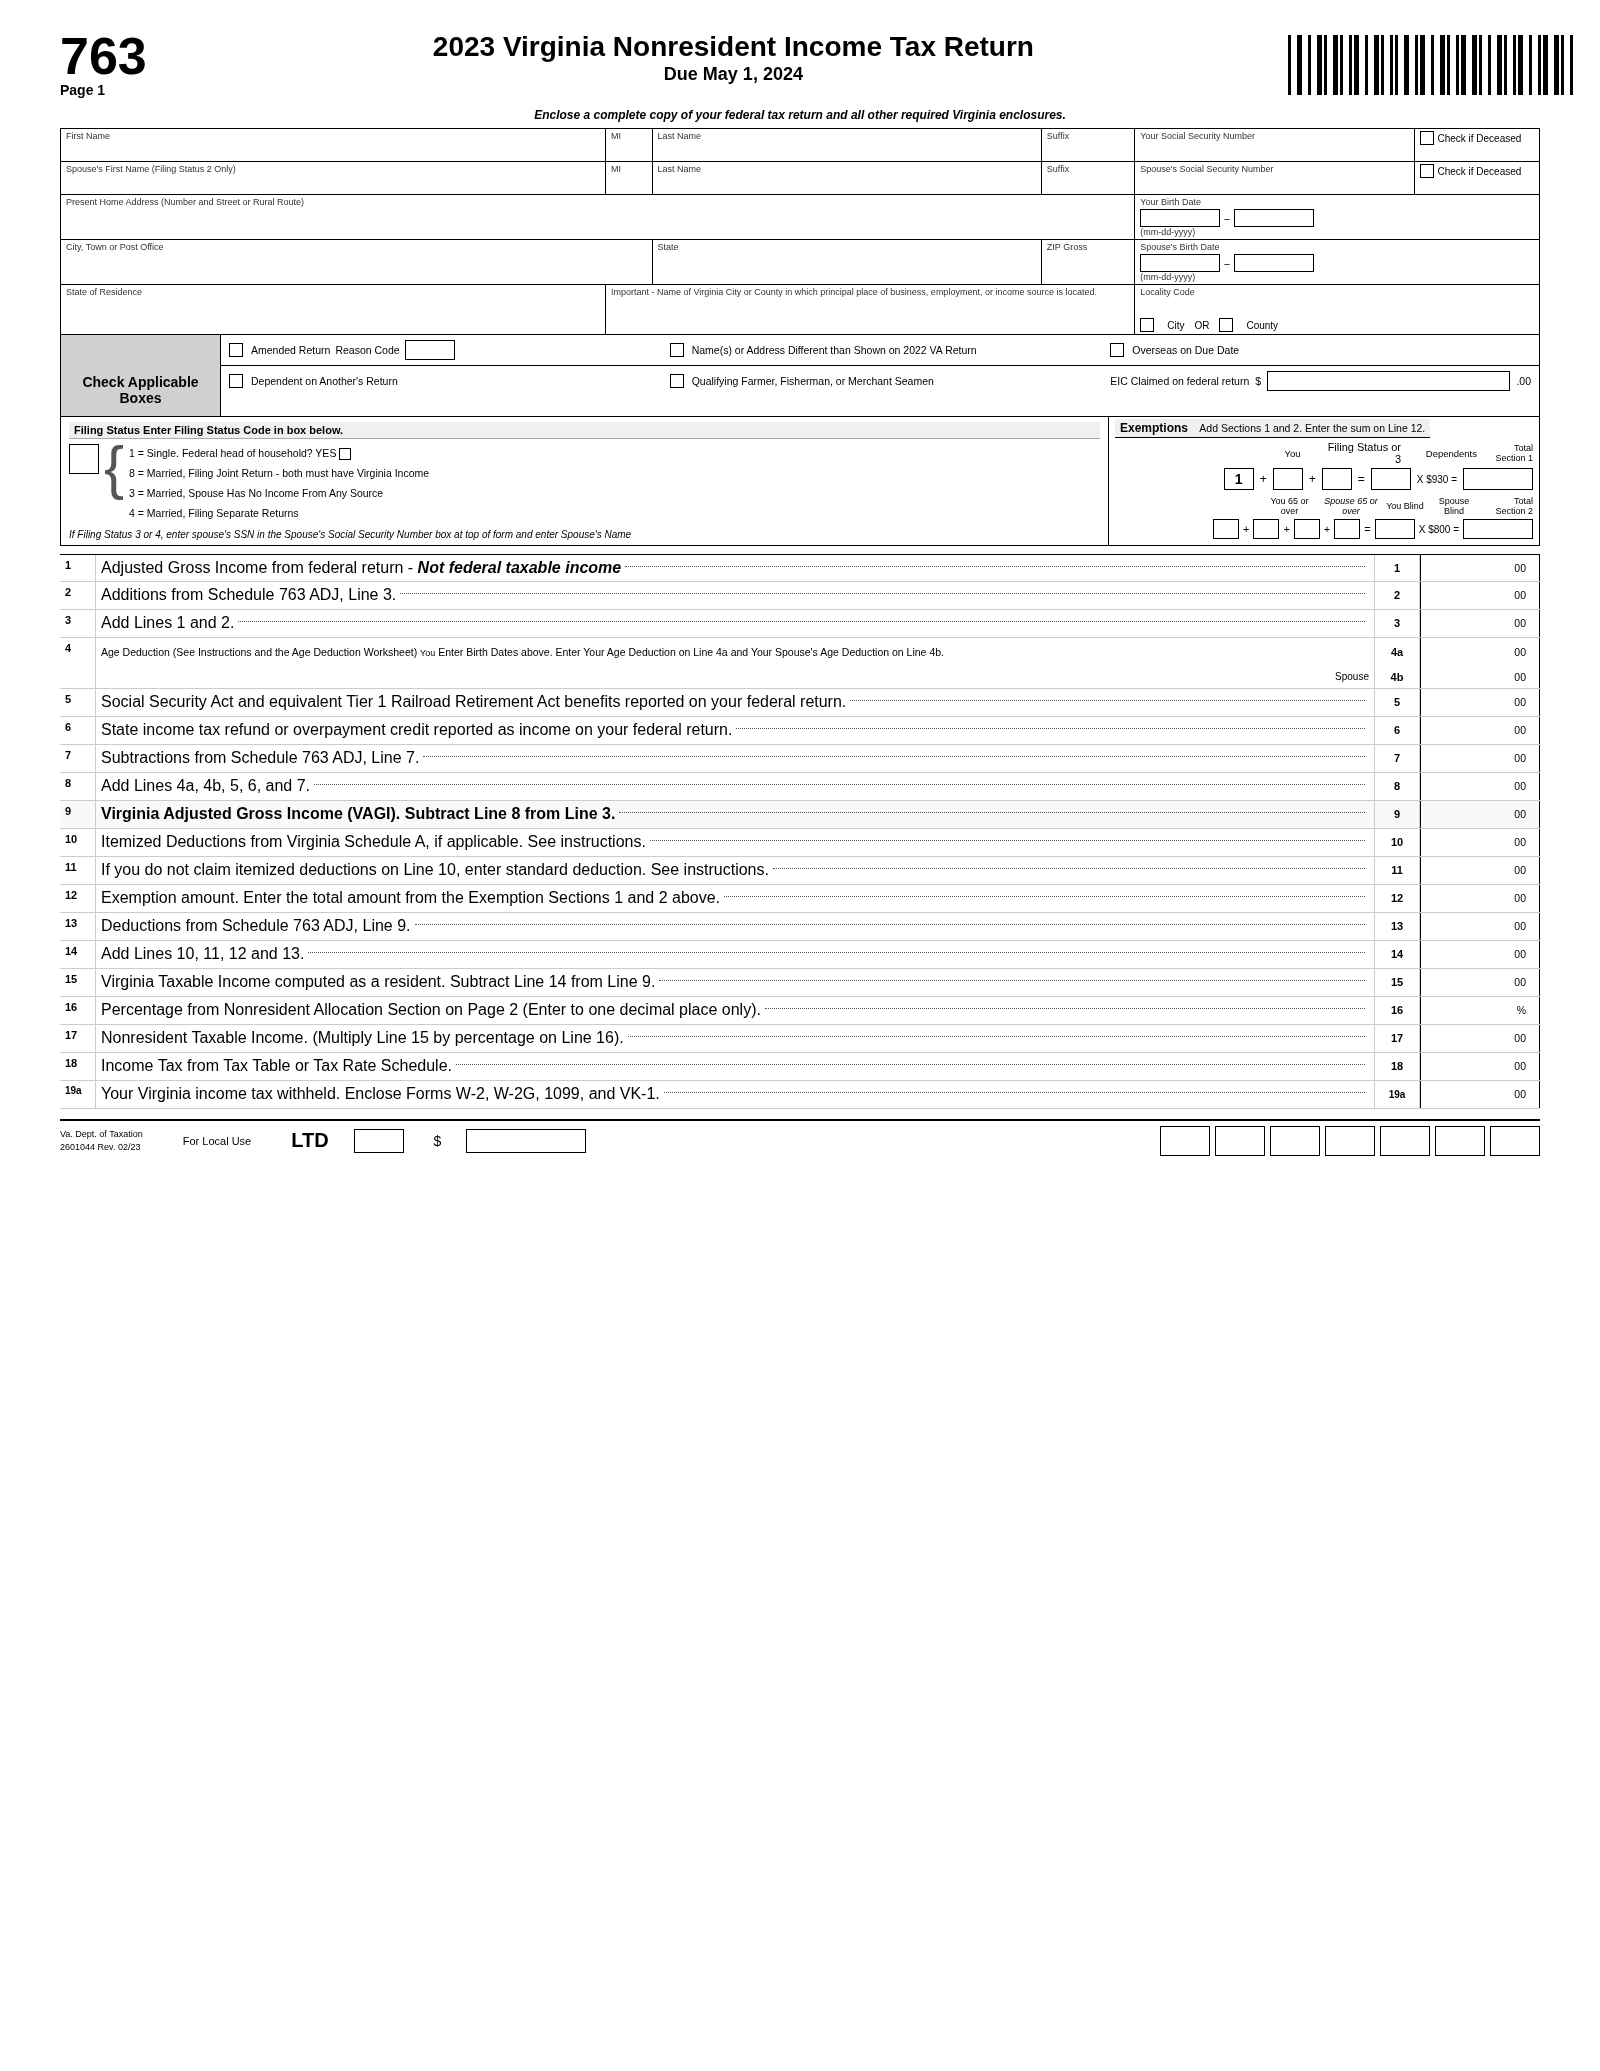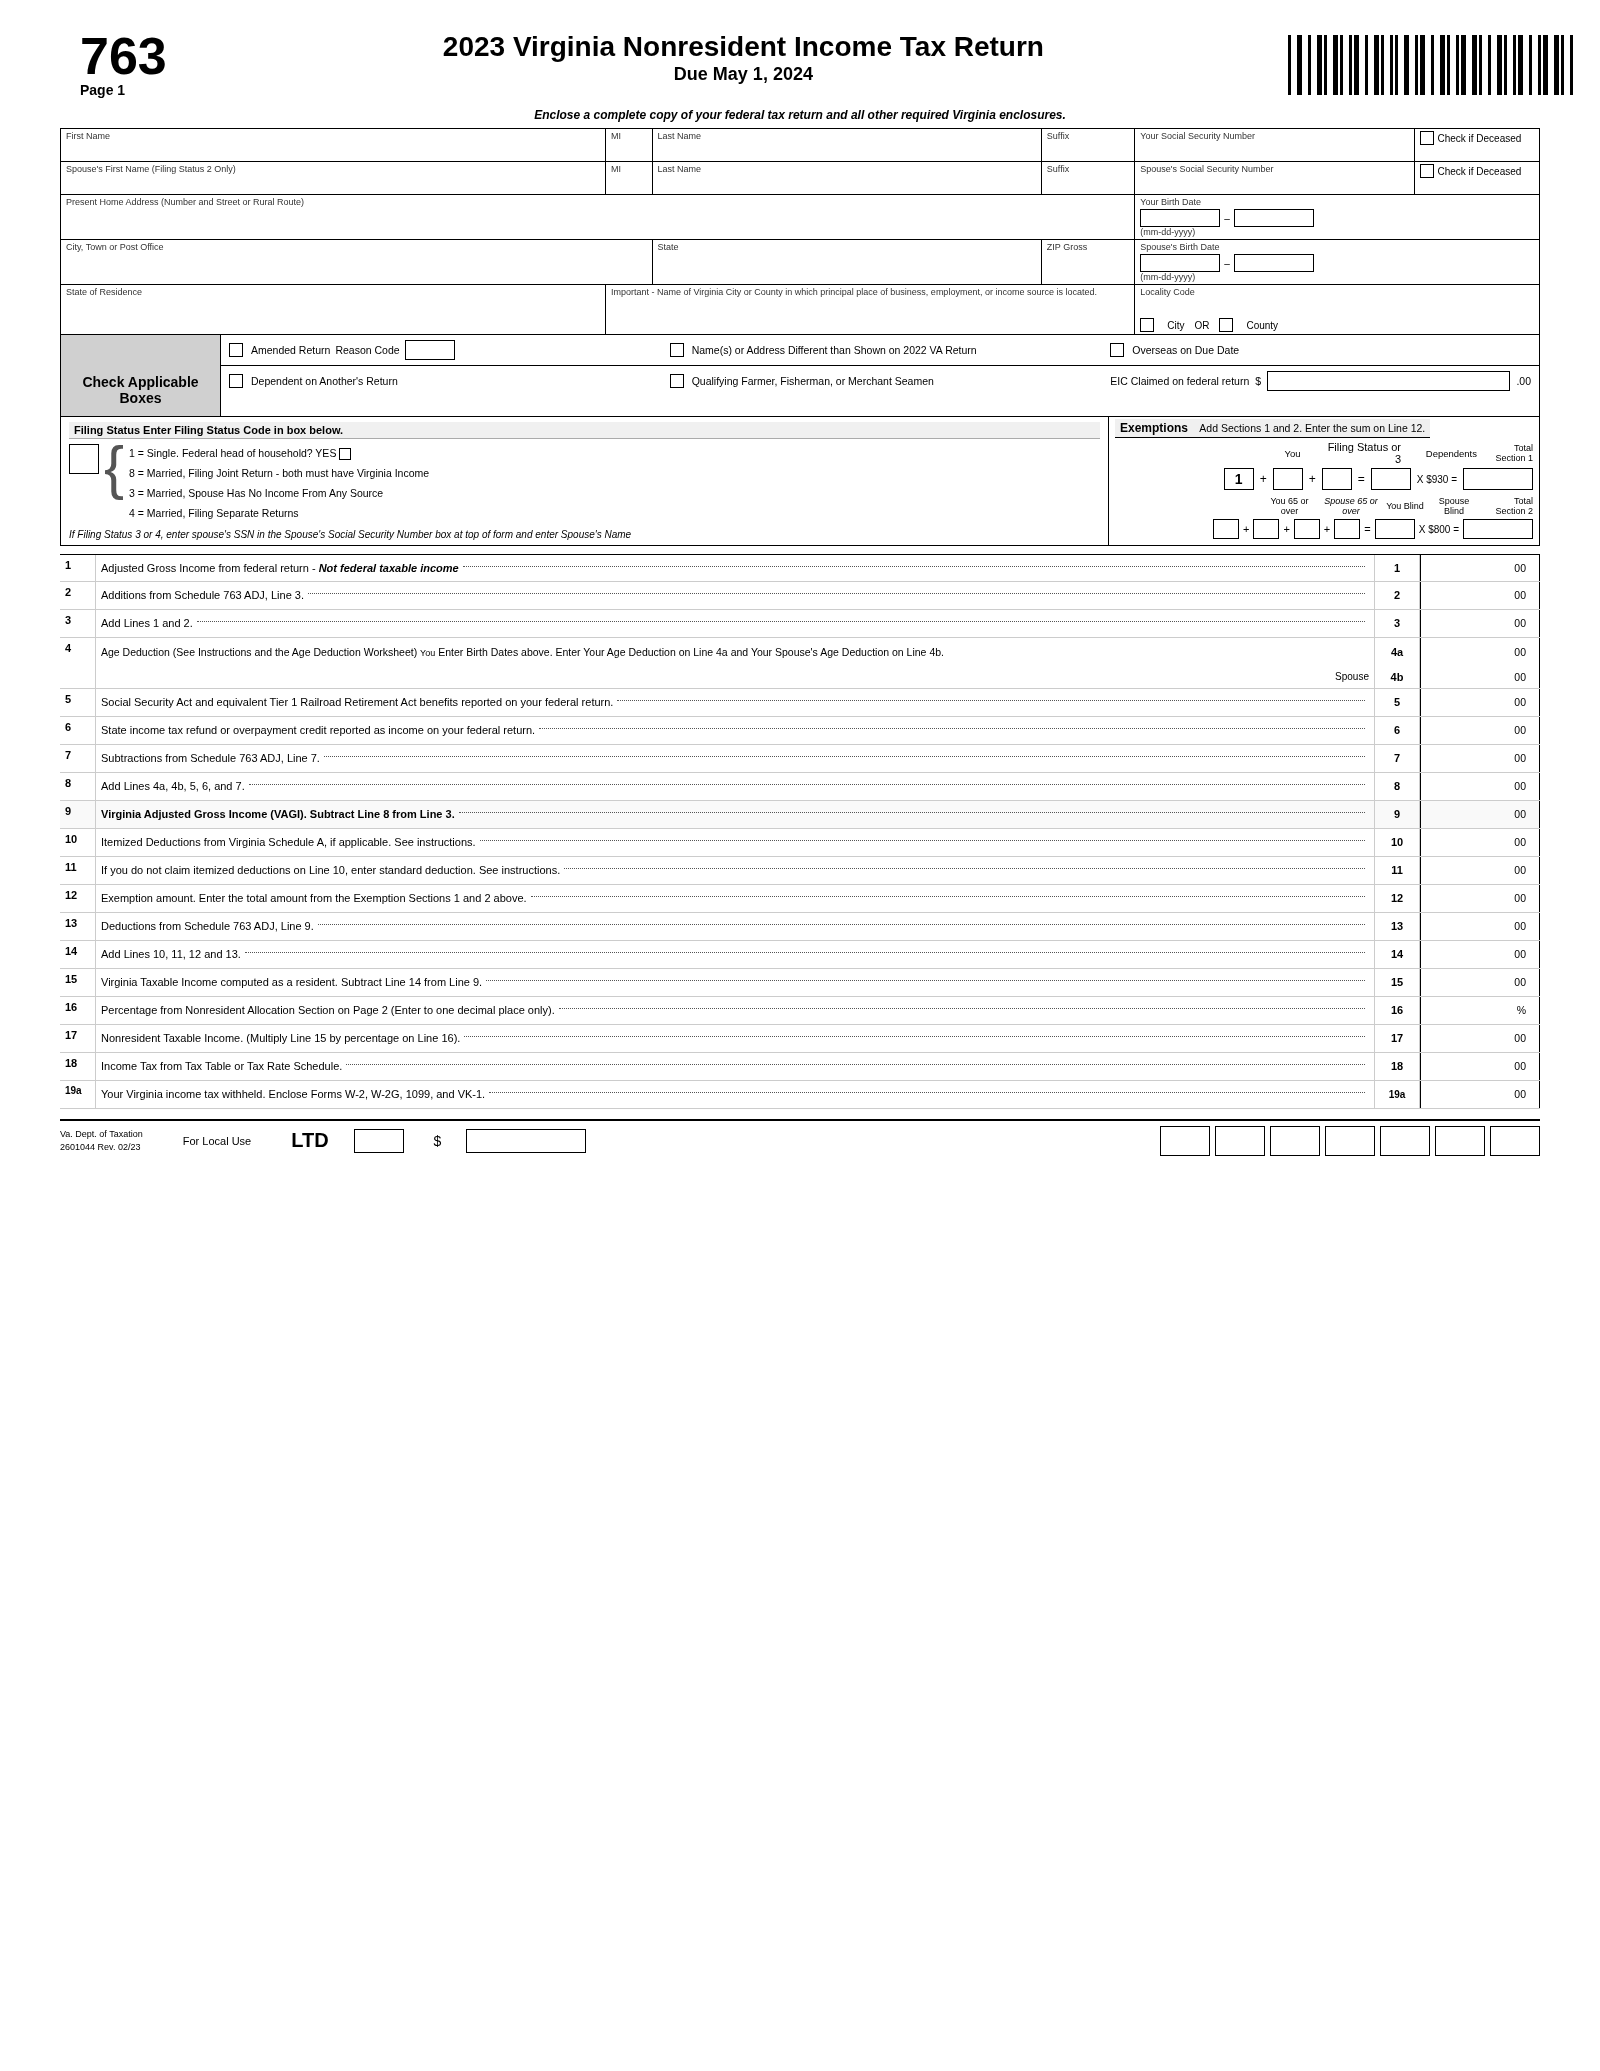--- a/index.html
+++ b/index.html
@@ -14,21 +14,20 @@
     .page {
       width: 1520px;
       margin: 0 auto;
       padding: 30px 20px;
     }
     .header {
       display: flex;
       align-items: flex-start;
       justify-content: flex-start;
       margin-bottom: 8px;
-      margin-left: 20px;
     }
     .form-number {
       display: flex;
       flex-direction: column;
       align-items: flex-start;
     }
     .form-763 {
       font-size: 52px;
       font-weight: bold;
       line-height: 1;
@@ -103,21 +102,21 @@
       font-weight: bold;
       padding: 4px 5px;
       display: flex;
       align-items: flex-start;
       font-size: 11px;
       flex-shrink: 0;
     }
     .line-desc {
       flex: 1;
       padding: 4px 5px;
-      font-size: 11px;
+      font-size: 16px;
       display: flex;
       align-items: center;
       border-left: 1px solid #ccc;
       border-right: 1px solid #ccc;
     }
     .line-ref {
       width: 45px;
       min-width: 45px;
       padding: 4px 5px;
       display: flex;

